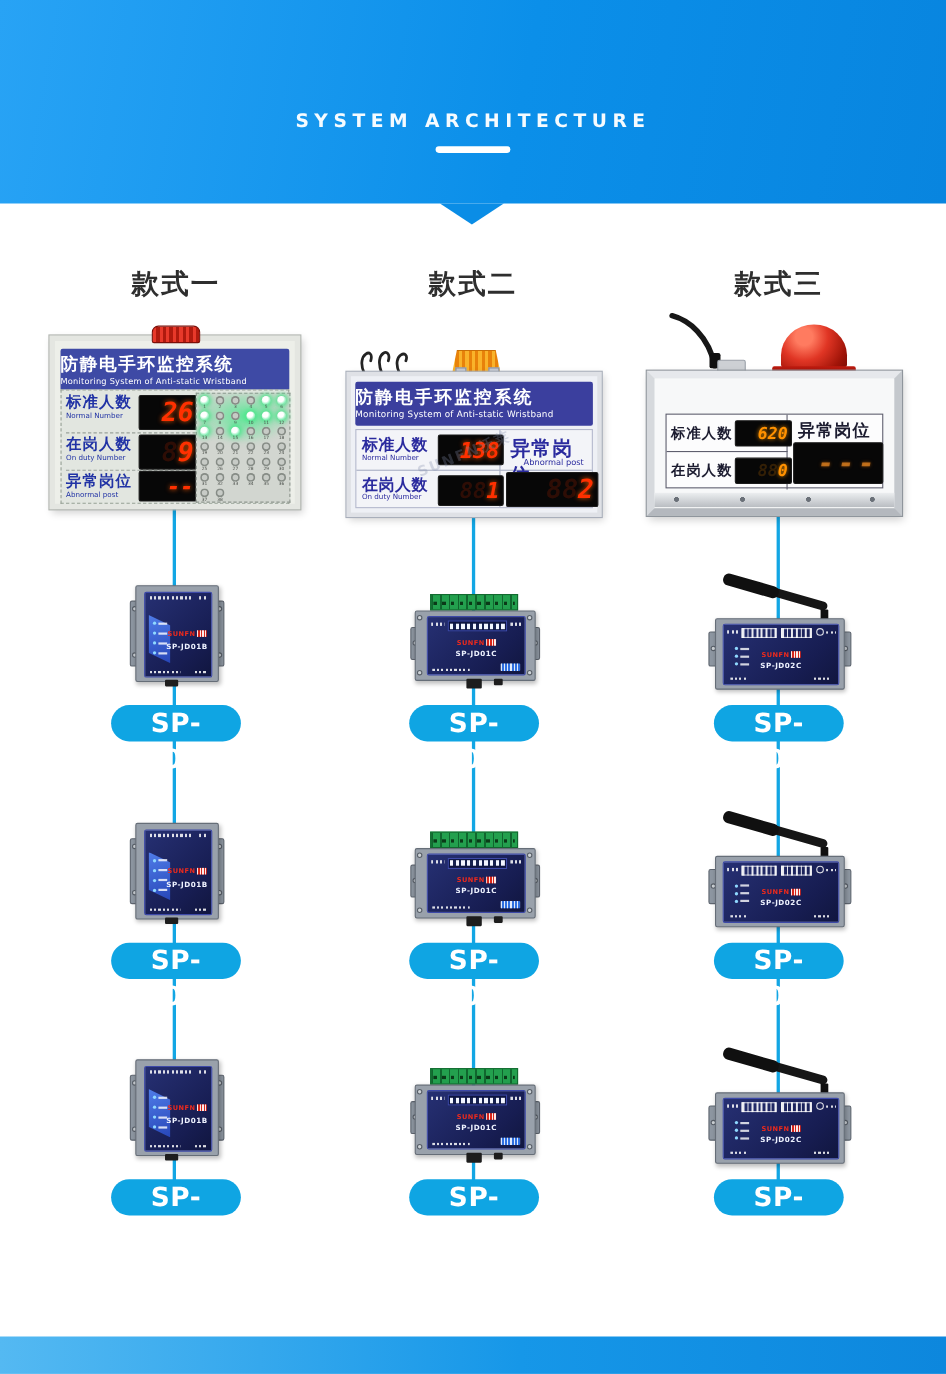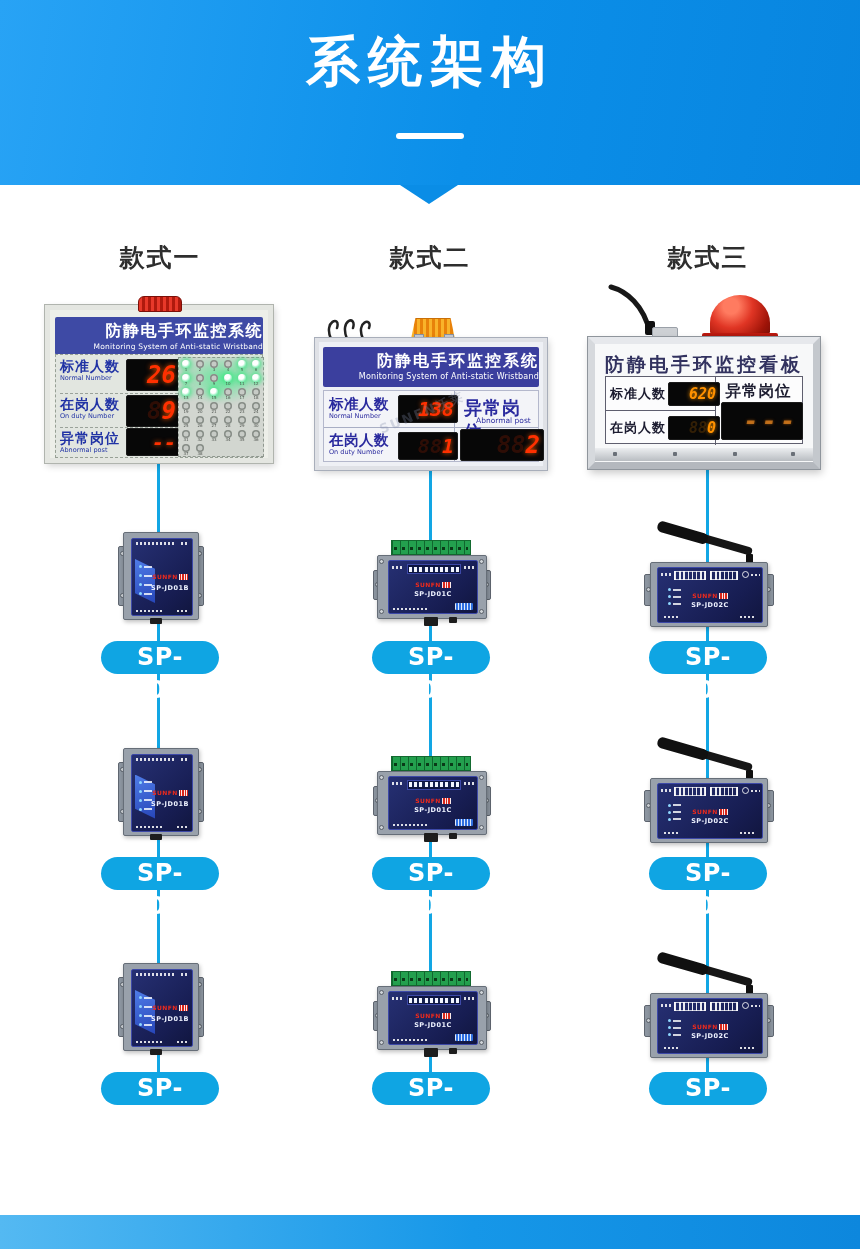--- a/index.html
+++ b/index.html
@@ -30,21 +30,21 @@
   .seg.orange .ghost{color:rgba(255,145,0,.18);}
   .seg.orange .val{color:#ff9100;text-shadow:0 0 4px rgba(255,150,0,.85);}
   .seg.dimval .val{color:rgba(255,150,40,.62);text-shadow:0 0 3px rgba(255,130,0,.5);}
   
   .board{z-index:2;}
   .b1{position:absolute;left:45px;top:305px;width:228px;height:158px;box-sizing:border-box;
       border:5px solid #e4e6e1;outline:1px solid #b0b4ae;background:#edefe9;
       box-shadow:2px 3px 7px rgba(0,0,0,.18);}
   .b1beacon{position:absolute;left:88px;top:-14px;width:42px;height:14px;border-radius:6px 6px 2px 2px;
       background:repeating-linear-gradient(90deg,#e8392a 0 3px,#b01a0e 3px 6px);border:1px solid #7c0f08;}
-  .btitle{position:absolute;background:#3e4aa5;border-radius:2px;text-align:right;color:#fff;}
+  .btitle{position:absolute;background:#3e4aa5;border-radius:2px;text-align:left;color:#fff;}
   .b1 .btitle{left:5px;top:7px;width:208px;height:38px;}
   .btitle .cn{font-size:16px;font-weight:700;letter-spacing:1.5px;margin-top:4px;}
   .btitle .en{font-size:7.5px;margin-top:0;letter-spacing:.2px;}
   .b1body{position:absolute;left:5px;top:44px;width:206px;height:102px;background:#e2e6e0;
           border:1px dashed #97a095;}
   .b1row{position:absolute;left:4px;width:118px;}
   .b1row .cn{font-size:14px;font-weight:700;color:#2133a5;line-height:15px;letter-spacing:1px;}
   .b1row .en{font-size:6.5px;color:#2133a5;line-height:8px;}
   .ledpanel{position:absolute;left:122px;top:2px;width:84px;height:98px;background:#d2d6d0;
             border:1px dashed #8f978f;}
@@ -146,21 +146,21 @@
         font-size:26px;font-weight:700;color:#d3261b;letter-spacing:2px;}
   .bbar{position:absolute;left:0;top:1215px;width:860px;height:34px;
         background:linear-gradient(90deg,#54b9f2,#1697e8 55%,#0d87dd);}
 </style>
 </head>
 <body>
 
 <div class="canvas">
 
   <div class="hdr">
-    <h1>系统架构</h1>
+    <div class="sub">SYSTEM ARCHITECTURE</div>
     <div class="bar"></div>
   </div>
   <div class="arrow"></div>
 
   <div class="collab" style="left:160px">款式一</div>
   <div class="collab" style="left:430px">款式二</div>
   <div class="collab" style="left:708px">款式三</div>
 
   <div class="vline" style="left:157px;top:460px;height:630px"></div>
   <div class="vline" style="left:429px;top:466px;height:624px"></div>
@@ -397,21 +397,20 @@
 
   <div class="b3wrap board">
     <svg width="56" height="52" style="position:absolute;left:18px;top:0">
       <path d="M44,50 C38,22 20,8 5,4" stroke="#181818" stroke-width="5" fill="none" stroke-linecap="round"></path>
       <rect x="39" y="38" width="10" height="14" rx="2" fill="#101010"></rect>
     </svg>
     <div class="b3conn"></div>
     <div class="b3dome"></div>
     <div class="b3flange"></div>
     <div class="b3frame">
-      <div class="b3title">防静电手环监控看板</div>
       <div class="b3table">
         <div class="b3r1">
           <div class="b3lab">标准人数</div>
           <div class="seg orange" style="left:62px;top:5px;width:44px;height:22px;font-size:15px">
             <span class="ghost"></span>
               <span class="val">620</span>
           </div>
         </div>
         <div class="b3r2">
           <div class="b3lab">在岗人数</div>

